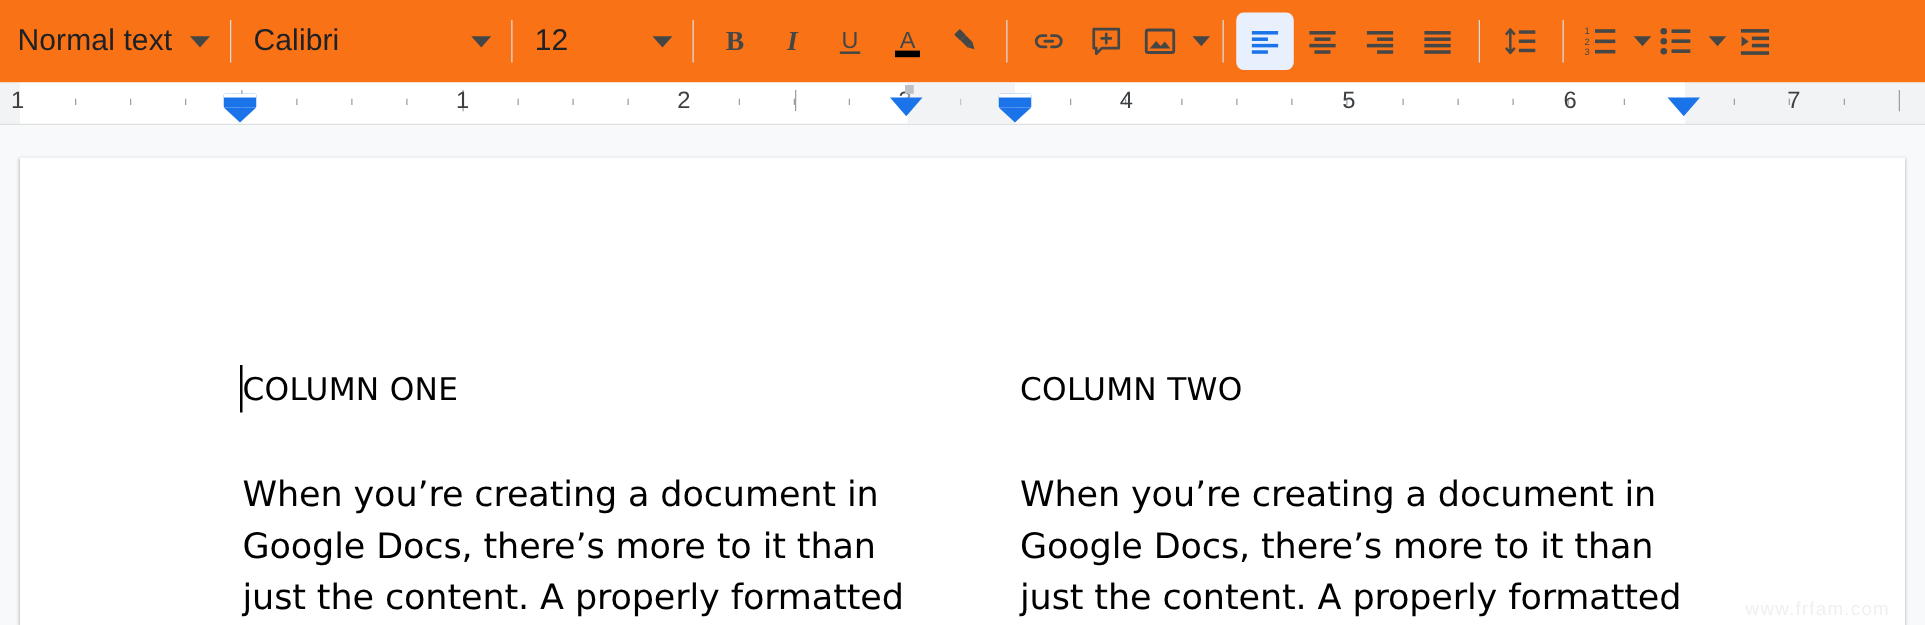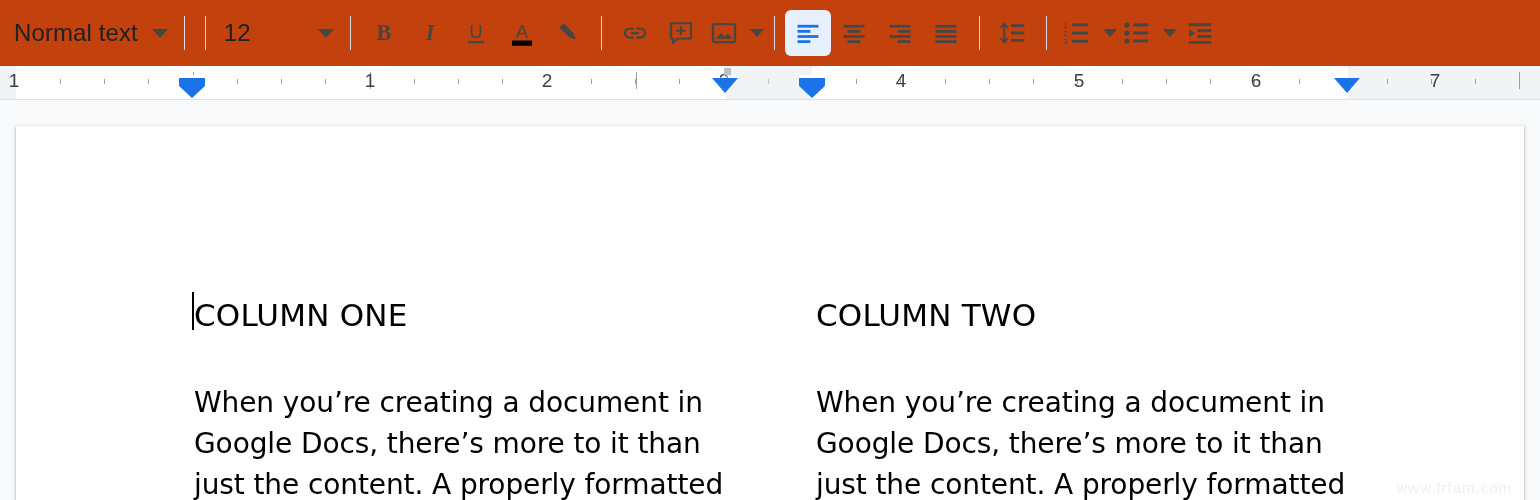--- a/index.html
+++ b/index.html
@@ -14,21 +14,21 @@
     font-family: "Liberation Sans", sans-serif;
     -webkit-font-smoothing: antialiased;
   }
 
   
   .toolbar {
     position: absolute;
     left: 0; top: 0;
     width: 1540px;
     height: 66px;
-    background: #c2410c;
+    background: #f97316;
     display: flex;
     align-items: center;
     box-sizing: border-box;
     padding: 0 0 0 0;
   }
   .tb-sep {
     width: 1px;
     height: 34px;
     background: #dadce0;
     margin: 0 10px;
@@ -173,21 +173,21 @@
   }
   .col {
     position: absolute;
     top: 172px;
     width: 534px;
   }
   .col-one { left: 178px; }
   .col-two { left: 800px; }
   .col-heading {
     font-family: "DejaVu Sans", sans-serif;
-    font-size: 31px;
+    font-size: 25px;
     font-weight: 400;
     color: #000000;
     line-height: 1.15;
     letter-spacing: 0.2px;
     white-space: nowrap;
   }
   .col-body {
     font-family: "DejaVu Sans", sans-serif;
     font-size: 28px;
     font-weight: 400;
@@ -219,20 +219,24 @@
 
   <div style="width:6px;flex:none;"></div>
 
   <div class="dropdown">
     <span class="dd-label">Normal text</span>
     <span class="caret"></span>
   </div>
 
   <div class="tb-sep"></div>
 
+  <div class="dropdown" style="width:190px;justify-content:space-between;">
+    <span class="dd-label">Calibri</span>
+    <span class="caret"></span>
+  </div>
 
   <div class="tb-sep"></div>
 
   <div class="dropdown" style="width:110px;justify-content:space-between;text-align:right;">
     <span class="dd-label">12</span>
     <span class="caret"></span>
   </div>
 
   <div class="tb-sep"></div>
 

